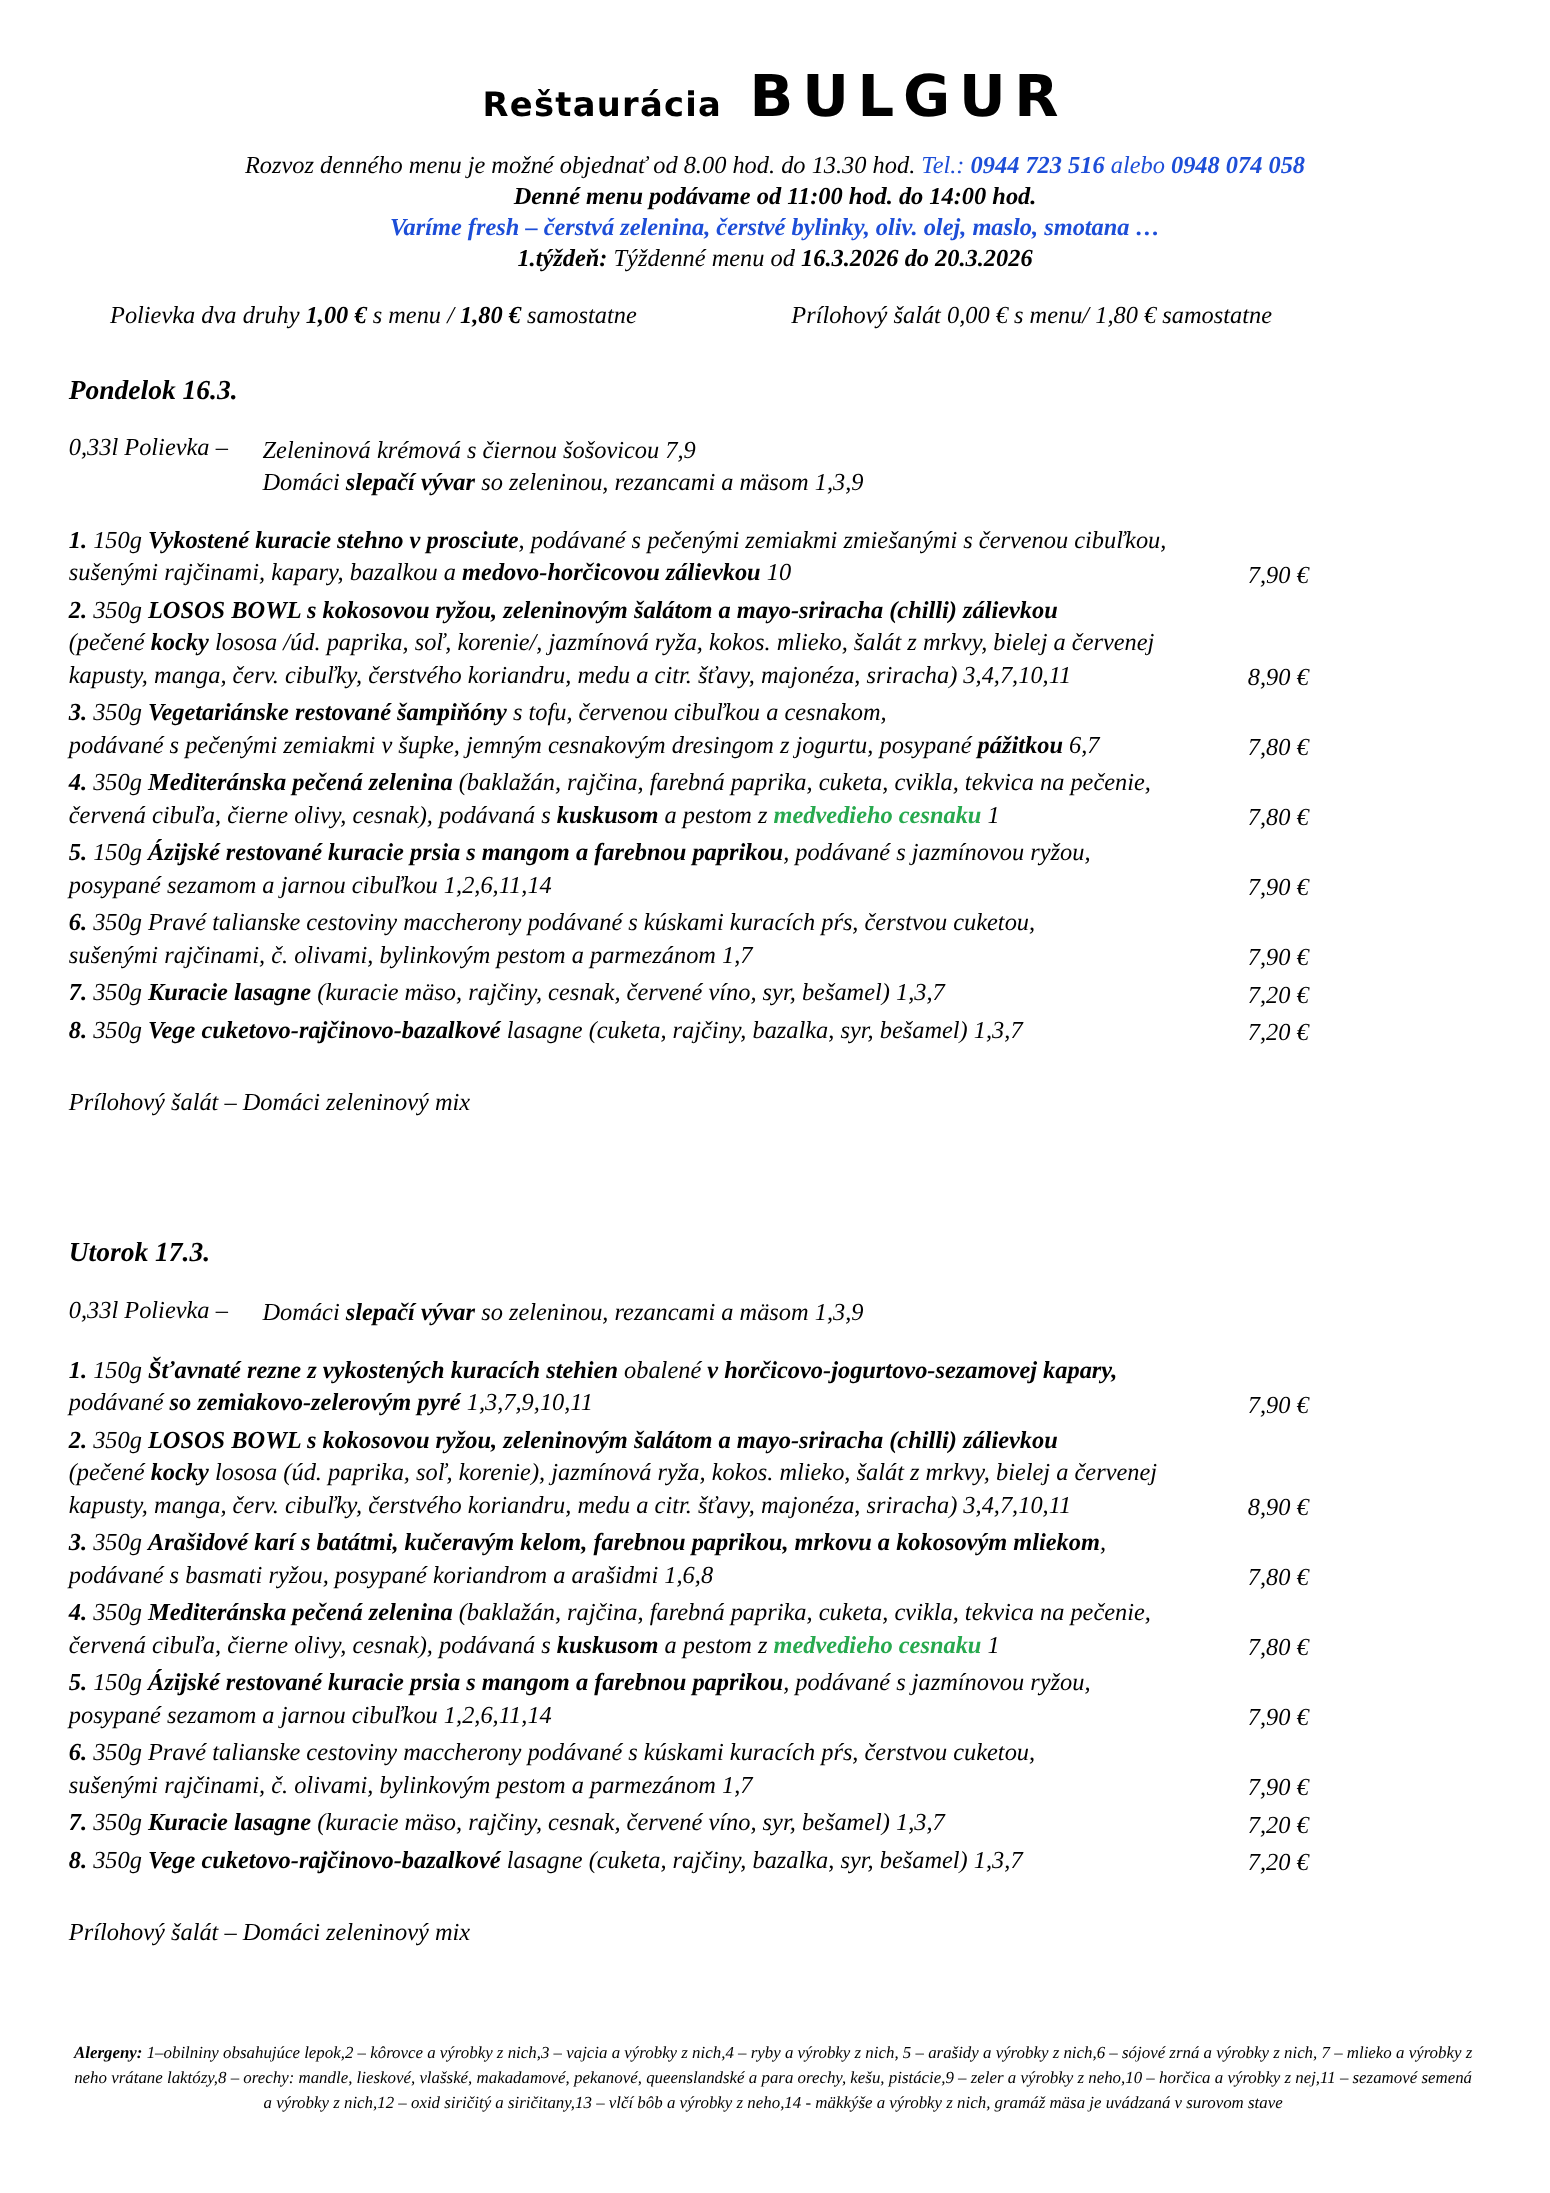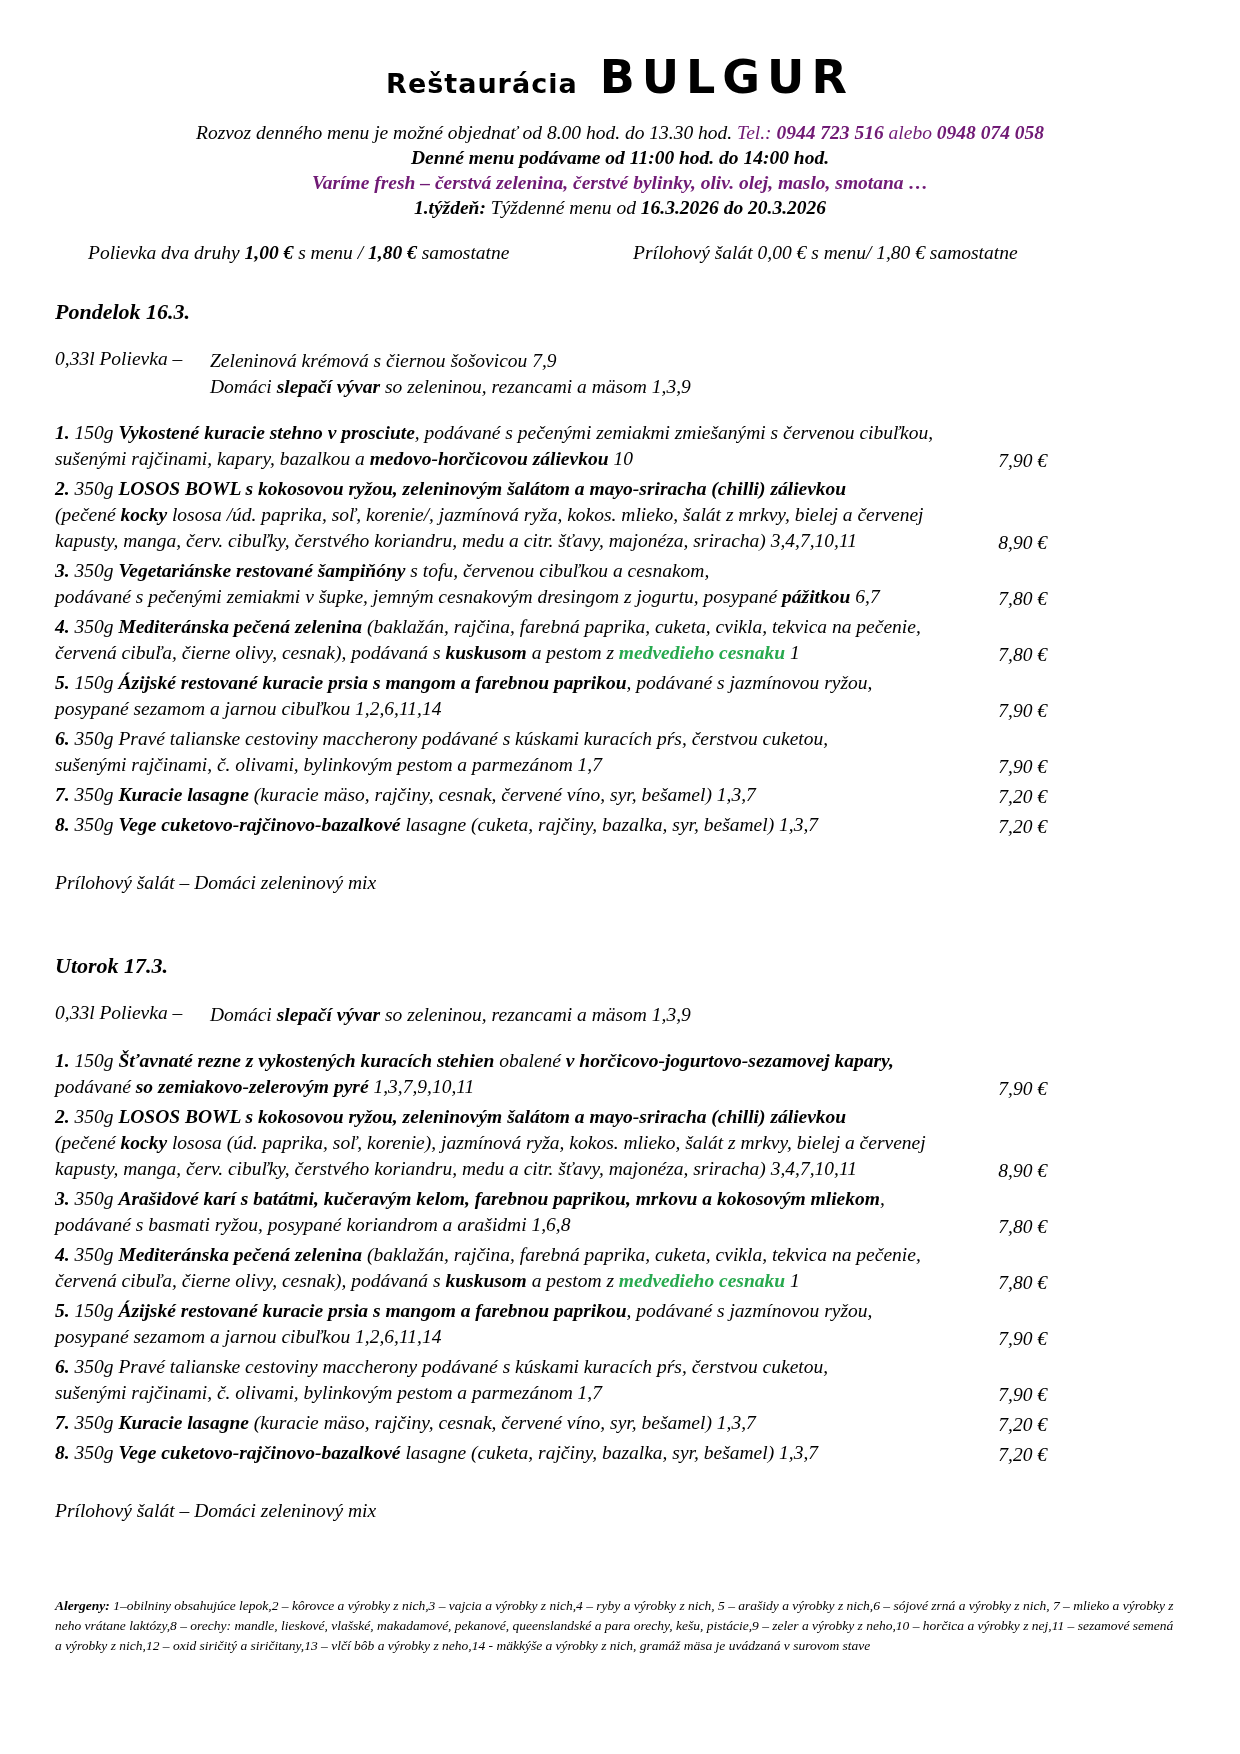--- a/index.html
+++ b/index.html
@@ -9,40 +9,40 @@
     font-style:italic;color:#000;
   }
   .page{position:relative;width:1240px;height:1350px;box-sizing:border-box;padding-top:50px;}
   
   .title-row{text-align:center;font-style:normal;font-family:"DejaVu Sans", sans-serif;margin-bottom:16px;white-space:nowrap;}
   .title-small{font-size:27px;font-weight:bold;margin-right:22px;letter-spacing:1px;}
   .title-big{font-size:46px;font-weight:bold;letter-spacing:7px;}
   
   .info-line{text-align:center;margin:0;font-size:19.5px;line-height:25px;}
   .b{font-weight:bold;}
-  .r{color:#701a75;}
+  .r{color:#1d4ed8;}
   .g{color:#27a94e;}
   
   .pricing-row{position:relative;height:26px;margin-top:22px;font-size:19.5px;}
   .pricing-left{position:absolute;left:88px;top:0;}
   .pricing-right{position:absolute;left:633px;top:0;}
   
   .day{margin-top:30px;}
   .day-title{font-size:22px;font-weight:bold;margin:0 0 0 55px;line-height:28px;}
   .soup-row{display:flex;margin:22px 0 0 55px;font-size:19.5px;}
   .soup-label{width:155px;flex:0 0 155px;}
   .soup-line{line-height:26px;}
   .items{margin:20px 0 0 55px;}
   .menu-item{position:relative;width:1150px;margin-bottom:4px;}
   .item-line{font-size:19.5px;line-height:26px;white-space:nowrap;}
   .price{position:absolute;right:158px;bottom:0;font-size:19.5px;}
   .side-row{margin:32px 0 0 55px;font-size:19.5px;line-height:26px;}
-  .day-pondelok{margin-bottom:56px;}
+  .day-pondelok{margin-bottom:92px;}
   
-  .allergens{margin:72px 58px 0 55px;font-size:13.5px;line-height:20px;text-align:left;}
+  .allergens{margin:72px 58px 0 55px;font-size:13.5px;line-height:20px;text-align:center;}
 </style>
 </head>
 <body>
 
 <div class="page">
   <header>
     <div class="title-row">
       <span class="title-small">Reštaurácia</span><span class="title-big">BULGUR</span>
     </div>
     <p class="info-line" id="delivery-line"><span>Rozvoz denného menu je možné objednať od 8.00 hod. do 13.30 hod. </span><span class="r">Tel.: </span><span class="b r">0944 723 516</span><span class="r">  alebo </span><span class="b r">0948 074 058</span></p>

